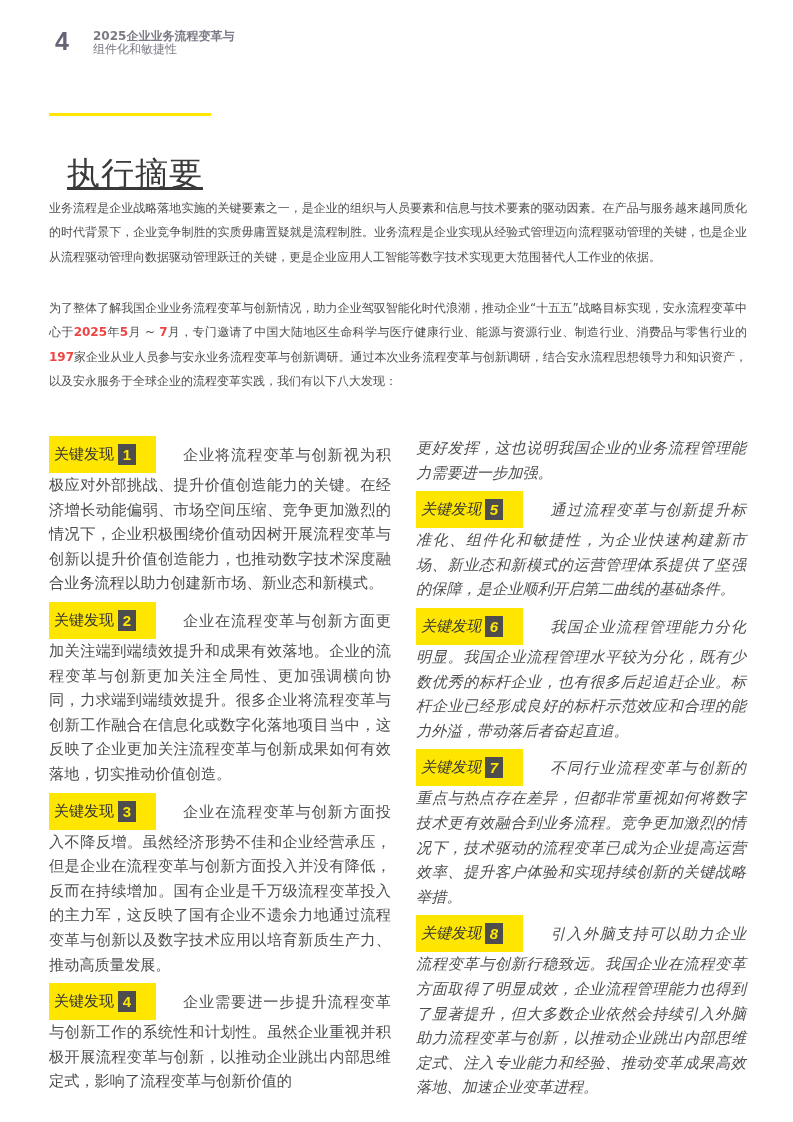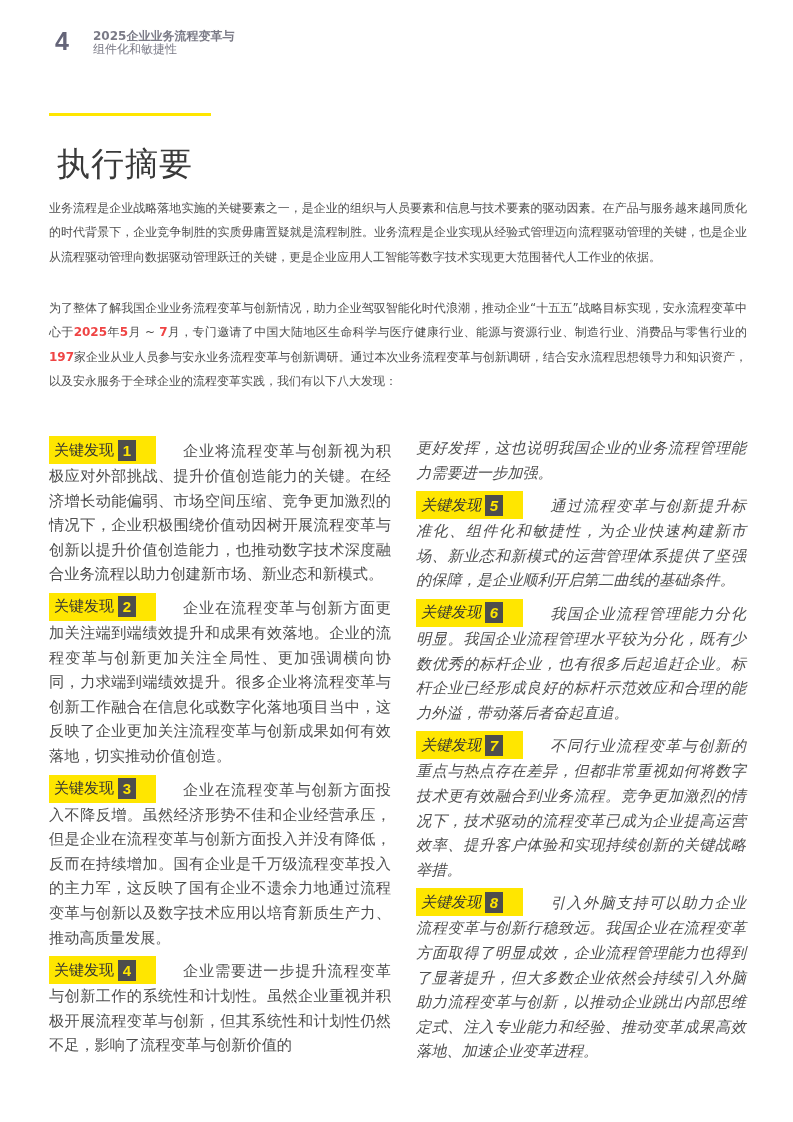--- a/index.html
+++ b/index.html
@@ -36,21 +36,21 @@
   .intro-1 { top: 196px; }
   .intro-2 { top: 296px; }
   .col {
     position: absolute; top: 436px;
     font-size: 15.2px; line-height: 24.6px; color: #4e4e4e;
   }
   .col-left { left: 49px; width: 342px; }
   .col-right { left: 416px; width: 330px; top: 436px; font-style: italic; }
   .finding { margin: 0 0 6px 0; text-align: justify; }
   .badge {
-    display: inline-flex; align-items: center; height: 28px;
+    display: inline-flex; align-items: center; height: 37px;
     background: #ffe600; vertical-align: 1px; margin-right: 26px;
     padding-left: 2px; line-height: 21px;
   }
   .badge-label { color: #333333; font-size: 15px; padding: 0 4px 0 3px; }
   .badge-num {
     display: inline-block; background: #4d4d4d; color: #ffe600;
     font-weight: bold; font-size: 15px; width: 18px; text-align: center;
     height: 21px; line-height: 21px;
     font-family: "Liberation Sans", sans-serif;
   }
@@ -61,21 +61,21 @@
 <body>
 
 <div class="page-num">4</div>
 <div class="report-title">
   <div class="line1">2025企业业务流程变革与</div>
   <div class="line2">组件化和敏捷性</div>
 </div>
 
 <div class="accent-line"></div>
 
-<h1 class="section-title" style="margin:4px;">执行摘要</h1>
+<h1 class="section-title" style="margin:14px;text-decoration:underline;">执行摘要</h1>
 
 <p class="intro intro-1">业务流程是企业战略落地实施的关键要素之一，是企业的组织与人员要素和信息与技术要素的驱动因素。在产品与服务越来越同质化的时代背景下，企业竞争制胜的实质毋庸置疑就是流程制胜。业务流程是企业实现从经验式管理迈向流程驱动管理的关键，也是企业从流程驱动管理向数据驱动管理跃迁的关键，更是企业应用人工智能等数字技术实现更大范围替代人工作业的依据。</p>
 
 <p class="intro intro-2"><span>为了整体了解我国企业业务流程变革与创新情况，助力企业驾驭智能化时代浪潮，推动企业“十五五”战略目标实现，安永流程变革中心于</span><b>2025</b><span>年</span><b>5</b><span>月 ~ </span><b>7</b><span>月，专门邀请了中国大陆地区生命科学与医疗健康行业、能源与资源行业、制造行业、消费品与零售行业的</span><b>197</b><span>家企业从业人员参与安永业务流程变革与创新调研。通过本次业务流程变革与创新调研，结合安永流程思想领导力和知识资产，以及安永服务于全球企业的流程变革实践，我们有以下八大发现：</span></p>
 
 <div class="col col-left">
   <p class="finding">
     <span class="badge">
         <span class="badge-label">关键发现</span>
         <span class="badge-num">1</span>
@@ -94,21 +94,21 @@
         <span class="badge-label">关键发现</span>
         <span class="badge-num">3</span>
         <span class="badge-tail"></span>
       </span><span>企业在流程变革与创新方面投入不降反增。虽然经济形势不佳和企业经营承压，但是企业在流程变革与创新方面投入并没有降低，反而在持续增加。国有企业是千万级流程变革投入的主力军，这反映了国有企业不遗余力地通过流程变革与创新以及数字技术应用以培育新质生产力、推动高质量发展。</span>
   </p>
   <p class="finding">
     <span class="badge">
         <span class="badge-label">关键发现</span>
         <span class="badge-num">4</span>
         <span class="badge-tail"></span>
-      </span><span>企业需要进一步提升流程变革与创新工作的系统性和计划性。虽然企业重视并积极开展流程变革与创新，但其系统性和计划性仍然不足，影响了流程变革与创新价值的</span>
+      </span><span>企业需要进一步提升流程变革与创新工作的系统性和计划性。虽然企业重视并积极开展流程变革与创新，以推动企业跳出内部思维定式，影响了流程变革与创新价值的</span>
   </p>
 </div>
 
 <div class="col col-right">
   <p class="finding continued">更好发挥，这也说明我国企业的业务流程管理能力需要进一步加强。</p>
   <p class="finding">
     <span class="badge">
         <span class="badge-label">关键发现</span>
         <span class="badge-num">5</span>
         <span class="badge-tail"></span>

